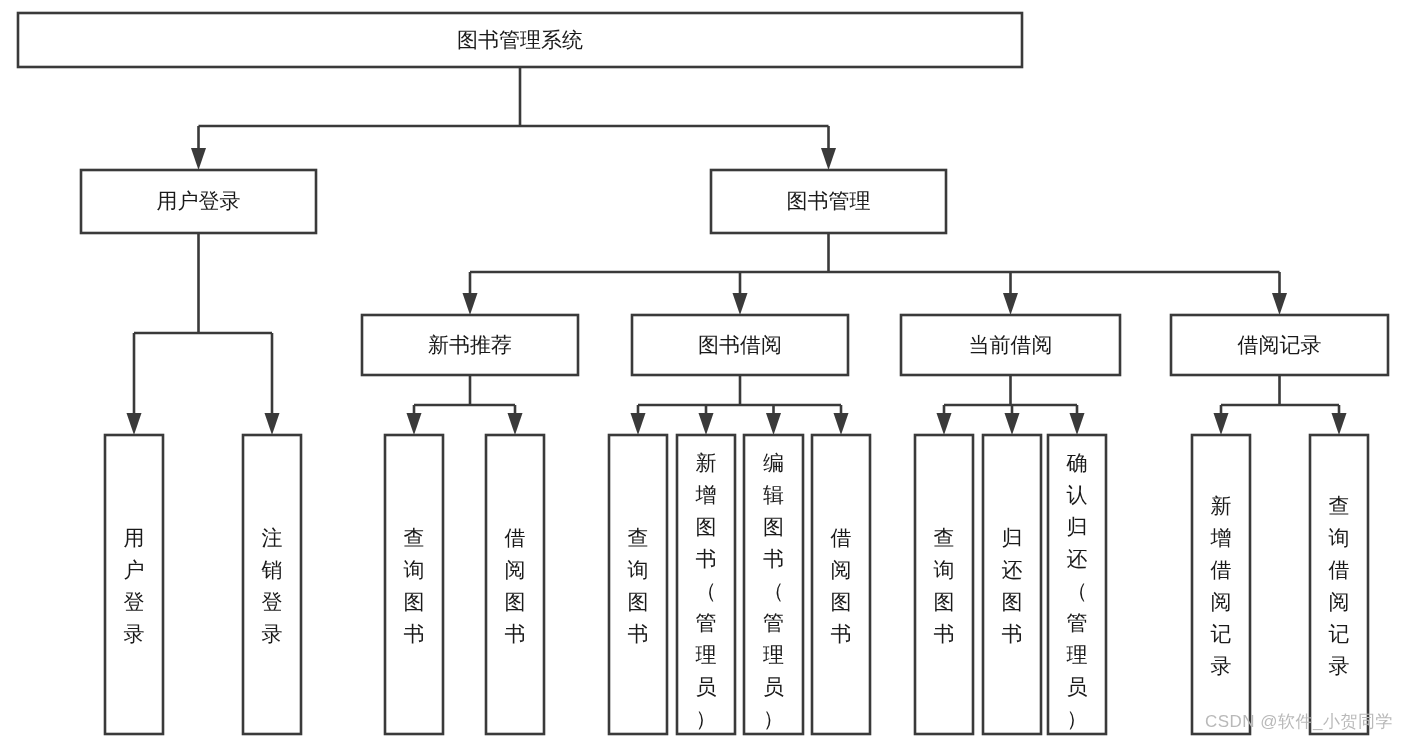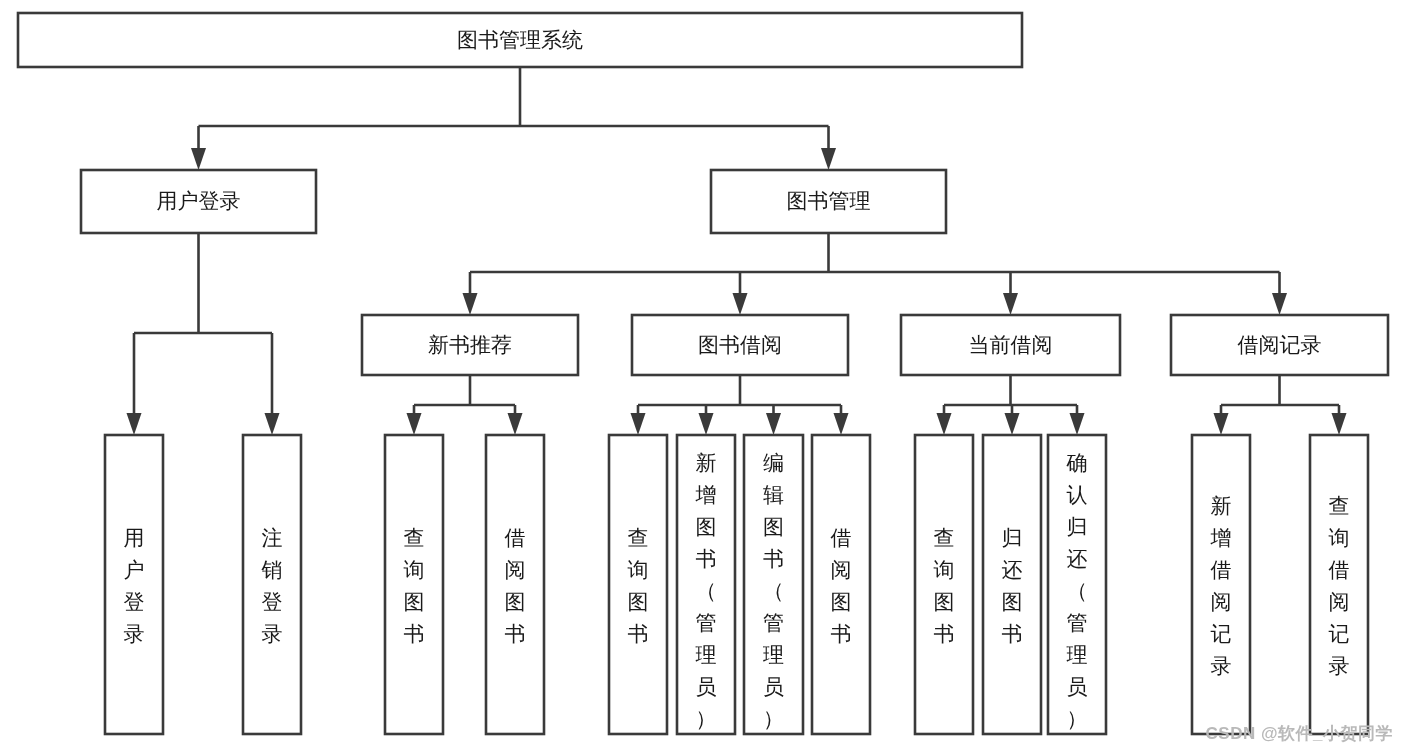--- a/index.html
+++ b/index.html
@@ -51,28 +51,27 @@
   }
   .node-label-v {
     font-family: "Liberation Sans", "DejaVu Sans", sans-serif;
     font-size: 21px;
     fill: #1a1a1a;
     text-anchor: middle;
   }
   .watermark {
     position: absolute;
     right: 12px;
-    bottom: 2px;
+    bottom: 14px;
     font-family: "Liberation Sans", "DejaVu Sans", sans-serif;
     font-size: 17px;
     color: #b9b9b9;
     letter-spacing: 0.5px;
     white-space: nowrap;
     pointer-events: none;
-    font-weight: bold;
   }
 </style>
 </head>
 <body>
 
 <div id="diagram-root">
   <svg class="tree-svg" id="tree-svg" viewBox="0 0 1405 747" xmlns="http://www.w3.org/2000/svg">
     <g id="connector-layer">
         <path class="connector" d="M 520 67 L 520 126"></path>
         <path class="connector" d="M 198.5 126 L 828.5 126"></path>

